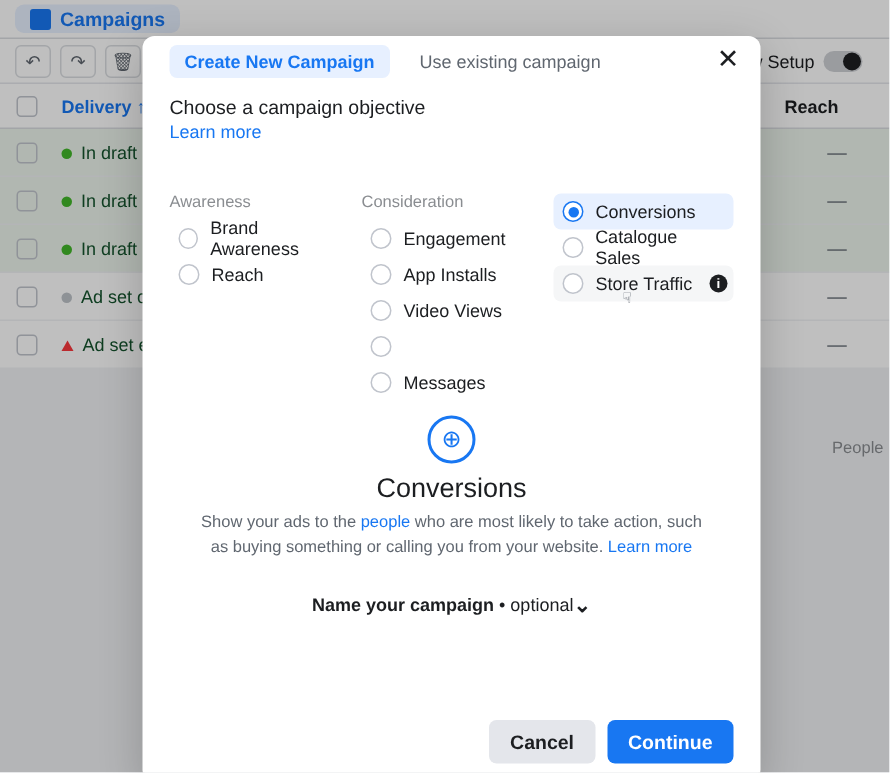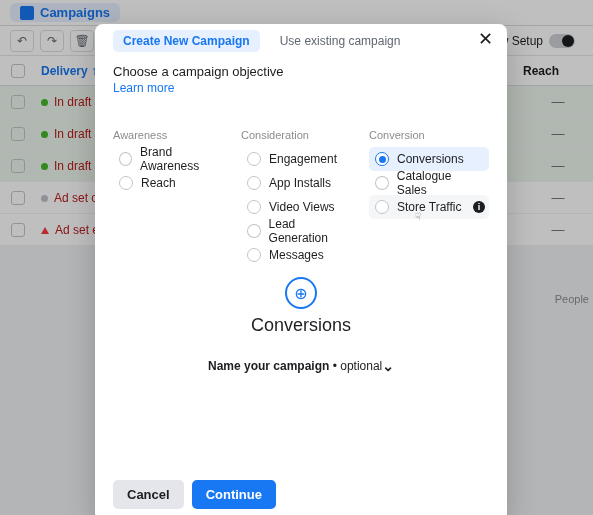--- a/index.html
+++ b/index.html
@@ -25,21 +25,21 @@
   .col-reach { width: 70px; text-align: left; color:#1c1e21;}
   .sort-arrow { color:#1877f2; }
 
   .bg-rows { background: #fff; }
   .row { height: 32px; display: flex; align-items: center; border-bottom: 1px solid #f0f2f5; }
   .row.sel { background: #edf5ec; }
   .dot { width: 7px; height: 7px; border-radius: 50%; margin-right: 6px; display:inline-block;}
   .dot.green { background: #42b72a; }
   .dot.grey { background: #bec3c9; }
   .tri { width:0;height:0;border-left:4px solid transparent;border-right:4px solid transparent;border-bottom:7px solid #fa383e; margin-right:6px; display:inline-block;}
-  .row-txt { font-size: 12px; color: #b91c1c; }
+  .row-txt { font-size: 12px; color: #14532d; }
   .row .col-reach { text-align:center; color:#606770;}
   .bg-results { position:absolute; right:4px; bottom:210px; font-size:11px; color:#8a8d91;}
 
   
   .scrim { position: absolute; inset: 0; background: rgba(0,0,0,0.25); }
 
   
   .modal { position: absolute; left: 95px; top: 24px; width: 412px; height: 497px; background: #fff; border-radius: 8px; box-shadow: 0 8px 30px rgba(0,0,0,0.2); display: flex; flex-direction: column; padding: 6px 18px 12px; }
   .tabs { display: flex; align-items: center; gap: 10px; position: relative; }
   .tab { font-size: 12px; padding: 4px 10px; border-radius: 5px; color: #1c1e21; font-weight:600;}
@@ -66,21 +66,21 @@
   .globe { width:32px;height:32px;border:2px solid #1877f2;border-radius:50%;display:flex;align-items:center;justify-content:center;color:#1877f2;font-size:16px;}
 
   .obj-title { text-align:center; font-size:18px; color:#1c1e21; margin-top:6px; font-weight:400;}
   .obj-desc { text-align:center; font-size:11px; color:#606770; margin-top:4px; line-height:1.5; padding: 0 20px;}
   .obj-desc a { color:#1877f2; text-decoration:none;}
 
   .namecamp { display:flex; align-items:center; justify-content:center; margin-top:16px; padding: 6px 0; font-size:12px; font-weight:600;}
   .namecamp .optional { font-weight:400;}
   .chev { font-size:14px; color:#1c1e21;}
 
-  .footer { display:flex; gap:8px; margin-top:auto; padding-top:10px;}
+  .footer { display:flex; justify-content:flex-end; gap:8px; margin-top:auto; padding-top:10px;}
   .btn { padding: 7px 14px; border-radius:5px; font-size:13px; font-weight:600; border:none; cursor:pointer;}
   .btn.cancel { background:#e4e6eb; color:#1c1e21;}
   .btn.primary { background:#1877f2; color:#fff;}
 </style>
 </head>
 <body>
 
 <div class="bg">
   <div class="bg-header">
     <div class="camp-pill">
@@ -179,29 +179,27 @@
       <div class="opt">
           <span class="radio"></span>
           <span>App Installs</span>
         </div>
       <div class="opt">
           <span class="radio"></span>
           <span>Video Views</span>
         </div>
       <div class="opt">
           <span class="radio"></span>
-          <span>Lead Generation</span>
         </div>
       <div class="opt">
           <span class="radio"></span>
           <span>Messages</span>
         </div>
     </div>
     <div class="colsec">
-      <h4>Conversion</h4>
       <div class="opt selected">
           <span class="radio"></span>
           <span>Conversions</span>
         </div>
       <div class="opt">
           <span class="radio"></span>
           <span>Catalogue Sales</span>
         </div>
       <div class="opt hover">
         <span class="radio"></span>
@@ -209,20 +207,23 @@
         <span class="info">i</span>
         <span class="cursor">☟</span>
       </div>
     </div>
   </div>
 
   <div class="globe-wrap">
     <div class="globe">⊕</div>
   </div>
   <div class="obj-title">Conversions</div>
+  <div class="obj-desc">
+    <span>Show your ads to the </span><a>people</a><span> who are most likely to take action, such as buying something or calling you from your website. </span><a>Learn more</a>
+  </div>
 
   <div class="namecamp">
     <span><span>Name your campaign </span><span class="optional">• optional</span></span>
     <span class="chev">⌄</span>
   </div>
 
   <div class="footer">
     <button class="btn cancel">Cancel</button>
     <button class="btn primary">Continue</button>
   </div>

